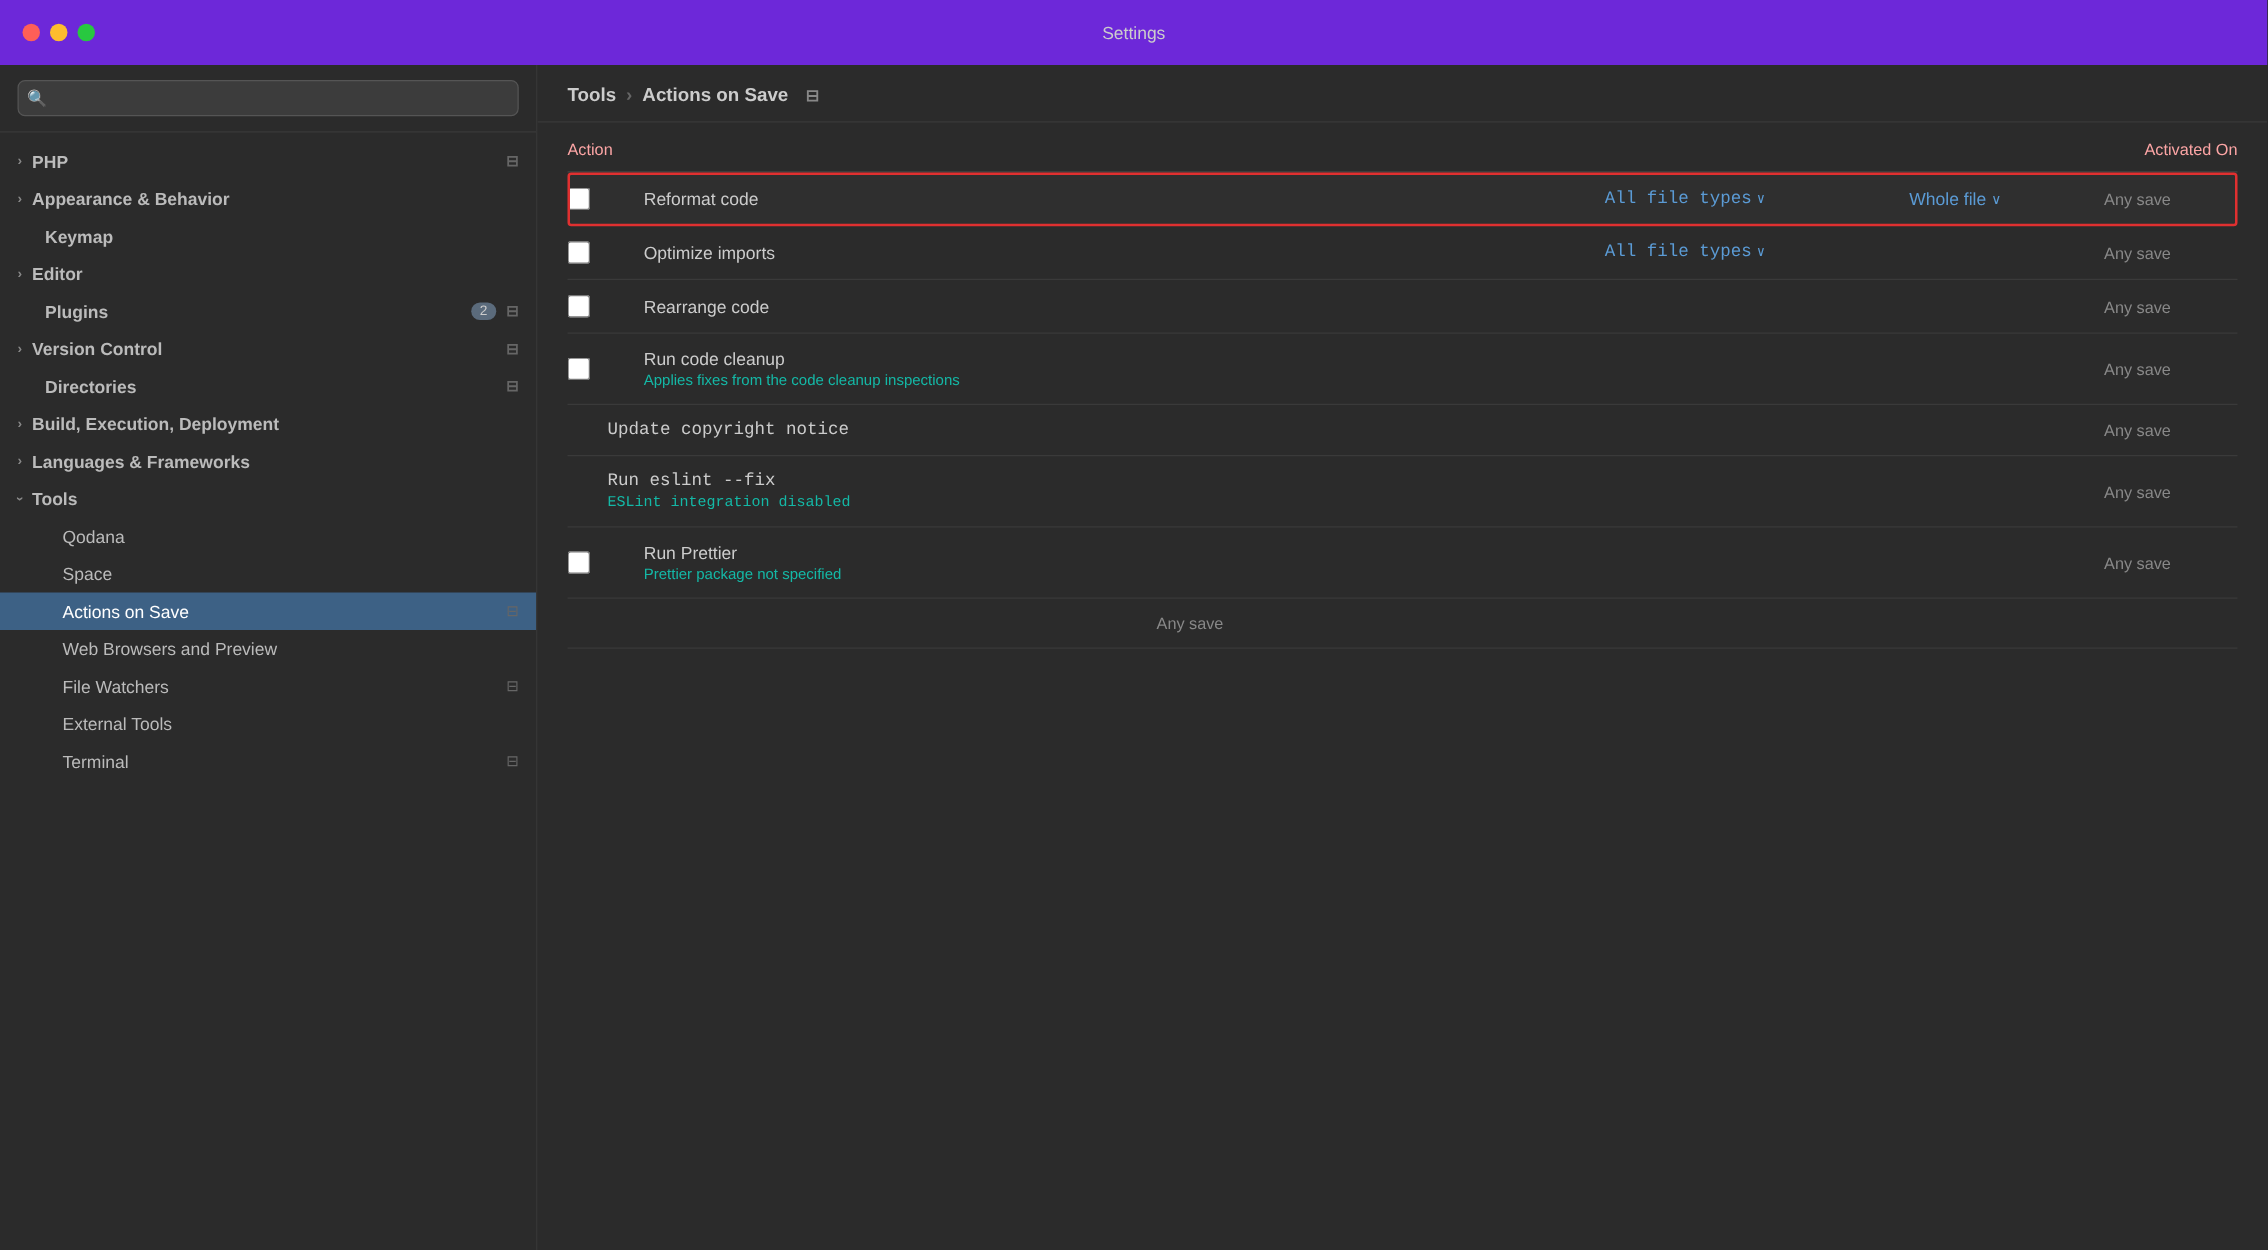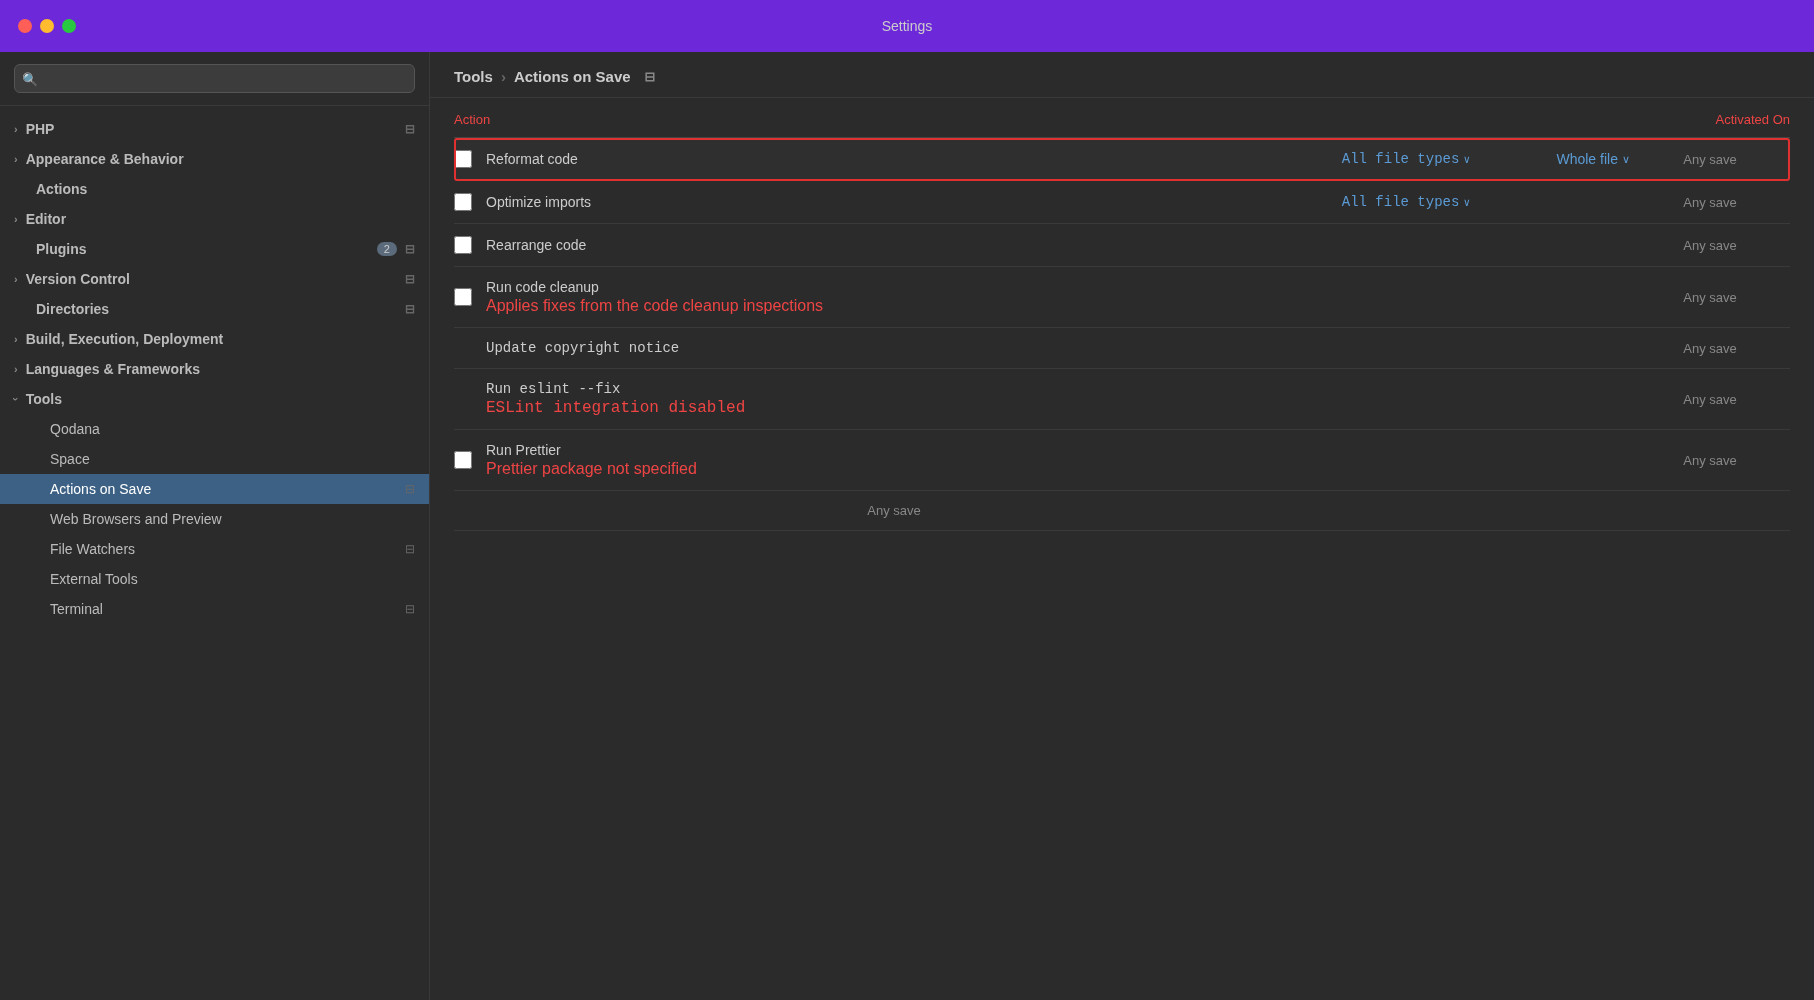--- a/index.html
+++ b/index.html
@@ -175,53 +175,54 @@
       flex: 1;
       overflow-y: auto;
       padding: 0 24px;
     }
     .table-header {
       display: flex;
       align-items: center;
       padding: 14px 0 10px;
       border-bottom: 1px solid #444;
       font-size: 13px;
-      color: #ef4444;
+      color: #fca5a5;
       font-weight: 500;
       gap: 43px;
     }
     .col-action { flex: 1; }
     .col-activated { width: 160px; text-align: right; }
     .table-row {
       display: flex;
       align-items: center;
       padding: 12px 0;
       border-bottom: 1px solid #3a3a3a;
       font-size: 14px;
       color: #cccccc;
       position: relative;
+      gap: 29px;
     }
     .table-row.highlighted {
       outline: 2px solid #e03030;
       outline-offset: -2px;
       border-radius: 3px;
       background: #2f2f2f;
     }
     .row-checkbox {
       width: 18px;
       height: 18px;
       border: 1.5px solid #666;
       border-radius: 3px;
       margin-right: 14px;
       flex-shrink: 0;
       background: transparent;
       cursor: pointer;
     }
     .row-label { flex: 1; font-size: 14px; color: #cccccc; }
-    .row-sublabel { font-size: 16px; color: #ef4444; margin-top: 2px; }
+    .row-sublabel { font-size: 12px; color: #14b8a6; margin-top: 2px; }
     .row-filetype {
       width: 200px;
       text-align: right;
       color: #5b9bd5;
       font-size: 14px;
       display: flex;
       align-items: center;
       justify-content: flex-end;
       gap: 4px;
       font-family: Liberation Mono, monospace;
@@ -268,21 +269,21 @@
         <span>PHP</span>
         <span class="settings-icon">⊟</span>
       </div>
 
       <div class="nav-item">
         <span class="chevron">›</span>
         <span>Appearance &amp; Behavior</span>
       </div>
 
       <div class="nav-item-plain">
-        <span>Actions</span>
+        <span>Keymap</span>
       </div>
 
       <div class="nav-item">
         <span class="chevron">›</span>
         <span>Editor</span>
       </div>
 
       <div class="nav-item" style="cursor:pointer">
         <span style="margin-right:8px;width:14px"></span>
         <span>Plugins</span>

